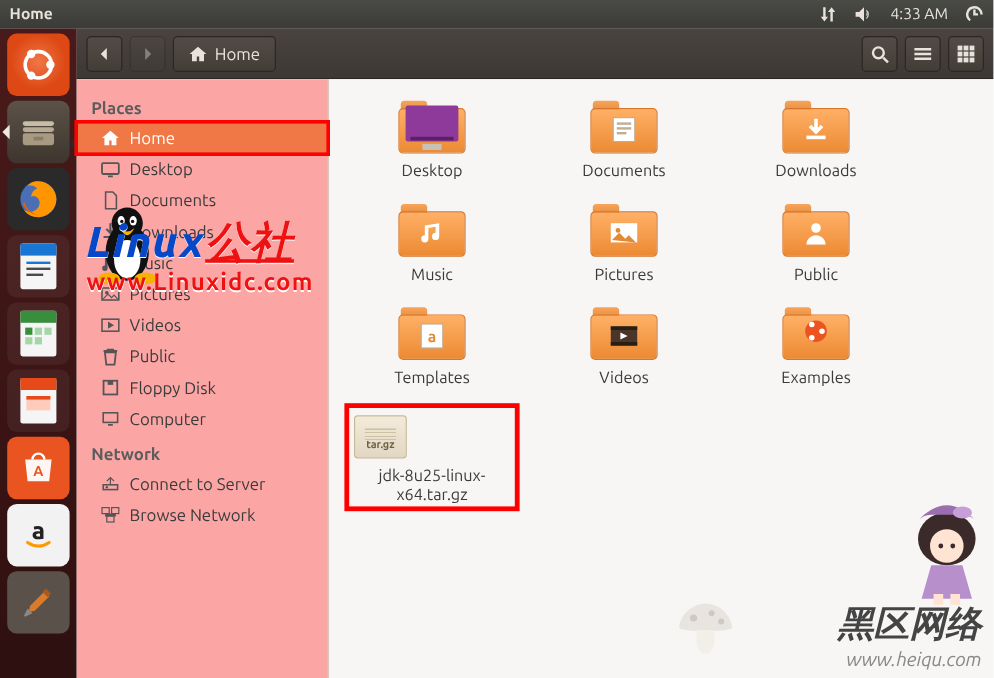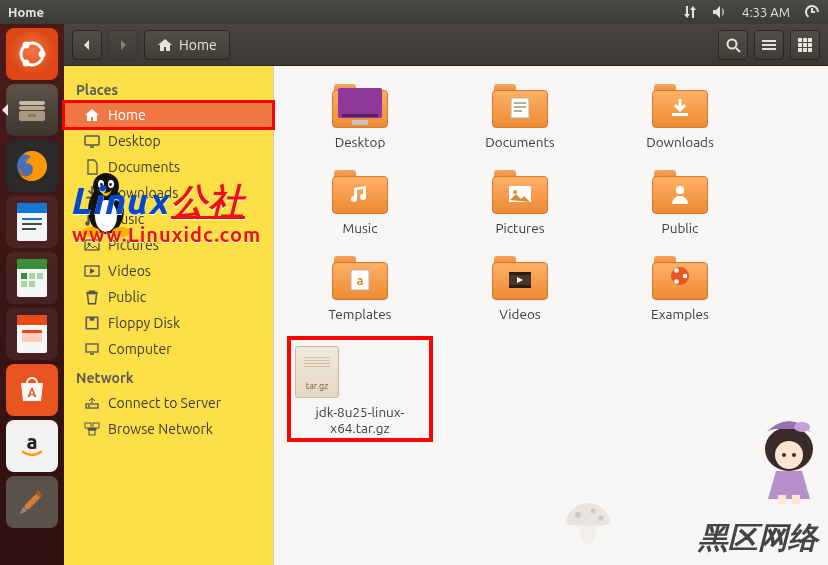--- a/index.html
+++ b/index.html
@@ -26,36 +26,36 @@
 
   
   .window { position: absolute; left: 64px; top: 24px; right: 0; height: 42px; background: linear-gradient(#4a4440, #3d3834); display: flex; align-items: center; padding: 0 8px; gap: 6px; border-bottom: 1px solid #2a2622; }
   .toolbtn { width: 30px; height: 30px; border-radius: 4px; background: linear-gradient(#534c46,#433d38); border:1px solid #2c2722; display:flex; align-items:center; justify-content:center; }
   .toolbtn.disabled { opacity: 0.4; }
   .path-pill { height: 30px; border-radius: 4px; background: linear-gradient(#534c46,#433d38); border:1px solid #2c2722; display:flex; align-items:center; padding: 0 12px; color:#e7e3dc; font-size: 14px; gap:6px; }
   .window .spacer { flex:1; }
 
   
   .main { position:absolute; left:64px; top:66px; right:0; bottom:0; display:flex; background:#f7f6f5; }
-  .sidebar { width: 210px; background:#fde047; border-right:1px solid #d1ccc4; padding-top:8px; font-size:14px; color:#3b3b3b; }
+  .sidebar { width: 210px; background:#fca5a5; border-right:1px solid #d1ccc4; padding-top:8px; font-size:14px; color:#3b3b3b; }
   .sidebar .section { font-weight:700; color:#5c5c5c; padding:8px 12px 4px; }
   .sidebar .item { display:flex; align-items:center; gap:8px; padding:4px 12px 4px 20px; height:26px; }
   .sidebar .item.selected { background:#f07746; color:#fff; }
   .sidebar .item.red-box { outline:3px solid #ff0000; outline-offset:-1px; }
   .sidebar svg { width:16px; height:16px; fill:#555; }
   .sidebar .item.selected svg { fill:#fff; }
 
   .content { flex:1; padding:18px 6px; }
   .grid { display:flex; flex-wrap:wrap; gap-row:20px; }
   .cell { width: 160px; text-align:center; margin-bottom: 20px; font-size: 13.5px; color:#3b3b3b; display:flex; flex-direction:column; align-items:center; }
   .folder-icon { width:56px; height:44px; position:relative; margin-bottom:6px; }
   .folder-icon::before { content:''; position:absolute; top:0; left:2px; width:22px; height:10px; background:linear-gradient(#f7a45a,#e58a3a); border-radius:3px 3px 0 0; }
   .folder-icon::after { content:''; position:absolute; top:6px; left:0; right:0; bottom:0; background:linear-gradient(#ffb066,#ec8a33); border-radius:4px; border:1px solid #d8762a; }
   .folder-inner { position:absolute; z-index:2; left:50%; top:55%; transform:translate(-50%,-50%); }
-  .file-icon { width:44px; height:52px; background:linear-gradient(#f3eadb,#e2d7c2); border:1px solid #c7b997; border-radius:3px; display:flex; align-items:flex-end; justify-content:center; font-size:9px; color:#6b5f45; padding-bottom:6px; position:relative; margin-bottom:6px;}
+  .file-icon { width:44px; height:36px; background:linear-gradient(#f3eadb,#e2d7c2); border:1px solid #c7b997; border-radius:3px; display:flex; align-items:flex-end; justify-content:center; font-size:9px; color:#6b5f45; padding-bottom:6px; position:relative; margin-bottom:6px;font-weight:bold;}
   .file-icon::before{content:'';position:absolute;top:10px;left:8px;right:8px;height:10px;background:repeating-linear-gradient(#cfc2a4,#cfc2a4 1px,transparent 1px,transparent 3px);}
   .red-box-file { border:4px solid #ff0000; padding:6px 4px 2px; margin-top:-6px }
 
   
   .files-tooltip { position:absolute; left:62px; top: 108px; background:#2b2b2b; color:#eae7e1; padding:4px 10px; border-radius:4px; font-size:13px; display:flex; align-items:center; gap:4px; }
   .files-tooltip::before { content:''; position:absolute; left:-10px; top:50%; transform:translateY(-50%); border:6px solid transparent; border-right-color:#2b2b2b;}
 
   
   .wm1 { position:absolute; left:72px; top:178px; font-size:36px; font-weight:900; font-style:italic; color:#0648c8; letter-spacing:1px; text-shadow:0 1px 0 #fff; pointer-events:none; }
   .wm1 span.k { color:#e11;text-decoration:underline; }
@@ -442,13 +442,14 @@
 </svg>
 <svg class="mushroom" width="50" height="46" viewBox="0 0 50 46">
   <path d="M25 2C12 2 3 14 3 22c0 4 44 4 44 0C47 14 38 2 25 2z" fill="#e8e4df"></path>
   <circle cx="15" cy="14" r="3" fill="#cfc9c2"></circle>
     <circle cx="30" cy="10" r="2.5" fill="#cfc9c2"></circle>
     <circle cx="38" cy="17" r="2.5" fill="#cfc9c2"></circle>
   <path d="M18 24q-3 18 7 20q10-2 7-20z" fill="#f2efe9"></path>
 </svg>
 <div class="wm2">
   <div class="big">黑区网络</div>
+  <div class="url">www.heiqu.com</div>
 </div>
 
 </body></html>

